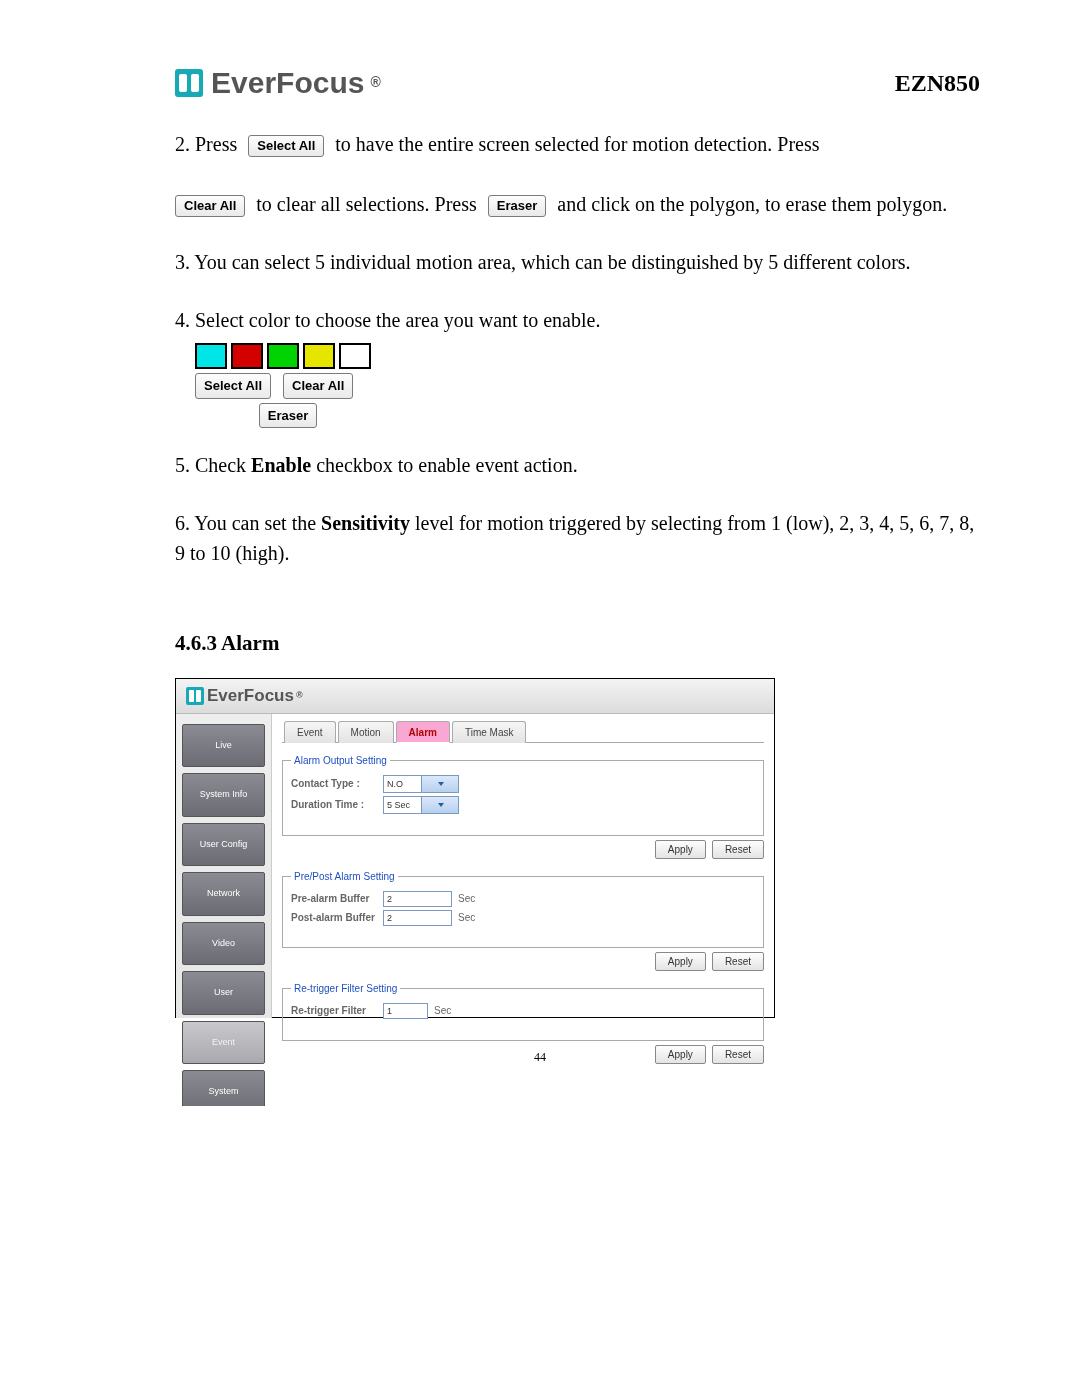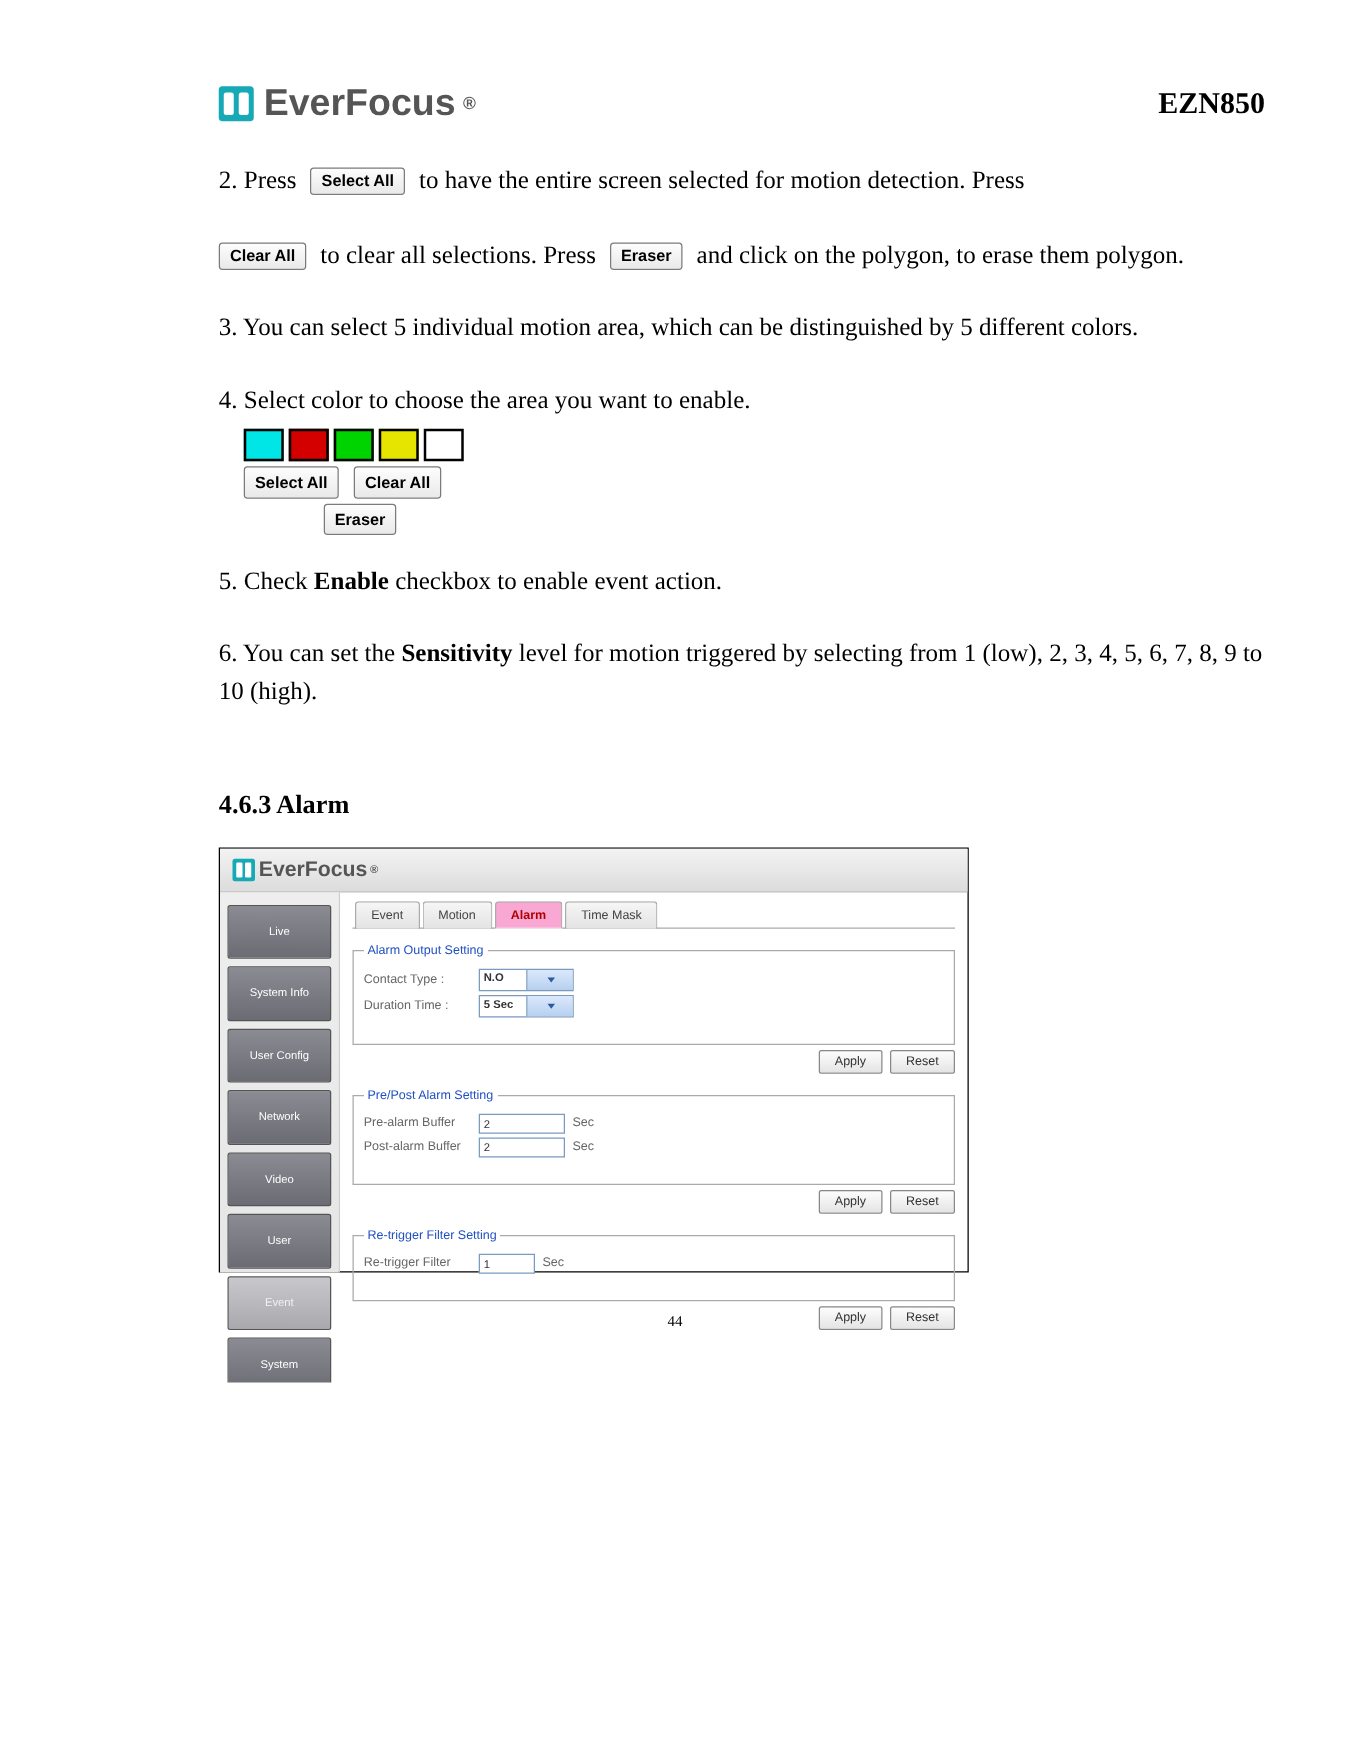--- a/index.html
+++ b/index.html
@@ -12,21 +12,21 @@
     line-height: 1.5;
   }
   .page {
     width: 1080px;
     margin: 0 auto;
     padding: 60px 0 40px 0;
     box-sizing: border-box;
     position: relative;
   }
   .content {
-    margin: 0 68px 0 175px;
+    margin: 0 100px 0 175px;
   }
   .header {
     display: flex;
     align-items: center;
     justify-content: space-between;
     margin-bottom: 24px;
   }
   .ef-logo-large {
     font-family: Verdana, Arial, sans-serif;
     font-size: 30px;
@@ -248,40 +248,39 @@
     color: #2050c0;
     font-size: 10px;
     padding: 0 3px;
   }
   .row10 {
     display: flex;
     align-items: center;
     gap: 6px;
     margin: 3px 0;
   }
-  .row10 .lbl { width: 86px; color: #666; font-size: 10px; }
+  .row10 .lbl { width: 86px; color: #666; font-size: 10px; font-weight: bold; }
   .row10 .val {
     display: inline-block;
     width: 64px;
     height: 14px;
     border: 1px solid #7a9ac0;
     background: #fff;
     font-size: 9px;
     padding-left: 3px;
     line-height: 14px;
   }
   .row10 .drop {
     display: inline-flex;
     width: 74px;
     height: 16px;
     border: 1px solid #7a9ac0;
     background: #fff;
     font-size: 9px;
-    align-items: flex-start;
-    font-weight: bold;
+    align-items: flex-end;
   }
   .row10 .drop span { flex: 1; padding-left: 3px; }
   .row10 .drop .dd-btn {
     width: 14px;
     height: 100%;
     background: linear-gradient(#dbe8fb, #b7d0ef);
     border-left: 1px solid #7a9ac0;
     display: flex;
     align-items: center;
     justify-content: center;

